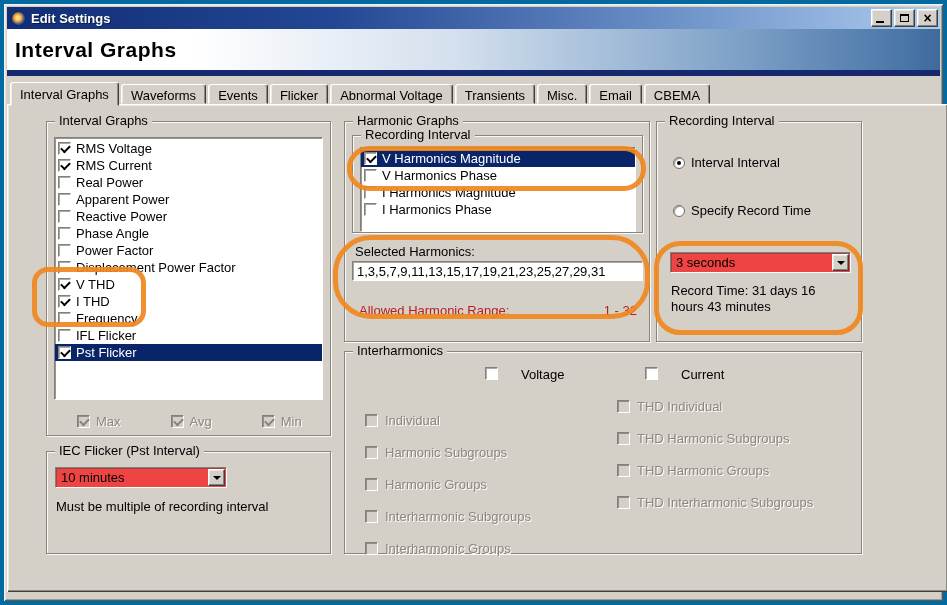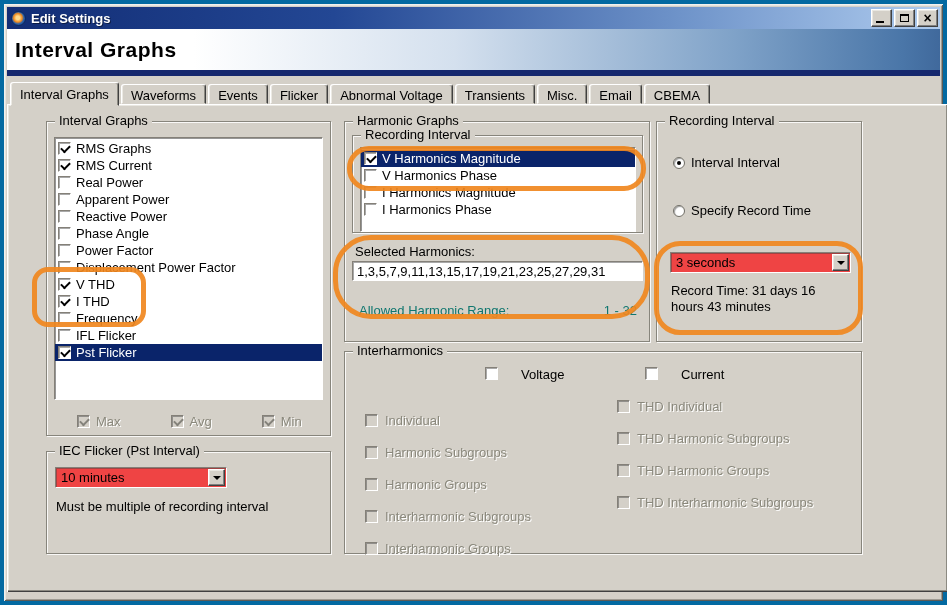--- a/index.html
+++ b/index.html
@@ -142,21 +142,21 @@
   #agg-row{position:absolute; left:30px; top:292px; display:flex; gap:50px;}
   .agg-item{display:flex; align-items:center; gap:6px;}
   #grp-iec{left:42px; top:447px; width:285px; height:103px;}
   #iec-combo{left:8px; top:15px; width:172px;}
   #iec-note{position:absolute; left:9px; top:47px; white-space:nowrap;}
   #grp-harm{left:340px; top:117px; width:306px; height:221px;}
   #grp-harm-inner{left:7px; top:13px; width:291px; height:98px;}
   #harm-list{left:7px; top:11px; width:276px; height:85px;}
   #sel-harm-label{position:absolute; left:10px; top:122px;}
   #sel-harm-input{left:7px; top:139px; width:291px;}
-  #allowed-row{position:absolute; left:14px; top:181px; width:278px; display:flex; justify-content:space-between; color:#0f766e;}
+  #allowed-row{position:absolute; left:14px; top:181px; width:278px; display:flex; justify-content:space-between; color:#b91c1c;}
   #grp-rec{left:652px; top:117px; width:206px; height:221px;}
   #rad-interval{left:16px; top:33px;}
   #rad-rectime{left:16px; top:81px;}
   #rec-combo{left:13px; top:130px; width:181px;}
   #rec-time{position:absolute; left:14px; top:161px; width:170px; line-height:16px;}
   #grp-inter{left:340px; top:347px; width:518px; height:203px;}
   #chk-voltage{left:140px; top:15px;}
   #chk-current{left:300px; top:15px;}
   .vcol{position:absolute; left:20px; top:52px; display:flex; flex-direction:column;}
   .tcol{position:absolute; left:272px; top:38px; display:flex; flex-direction:column;}
@@ -218,21 +218,21 @@
       </div>
   </div>
 
   <div class="panel"></div>
 
   <div class="group" id="grp-interval">
     <span class="group-label">Interval Graphs</span>
     <div class="listbox" id="interval-list">
       <div class="list-row checked">
           <span class="cb"></span>
-          <span>RMS Graphs</span>
+          <span>RMS Voltage</span>
         </div>
         <div class="list-row checked">
           <span class="cb"></span>
           <span>RMS Current</span>
         </div>
         <div class="list-row">
           <span class="cb"></span>
           <span>Real Power</span>
         </div>
         <div class="list-row">

